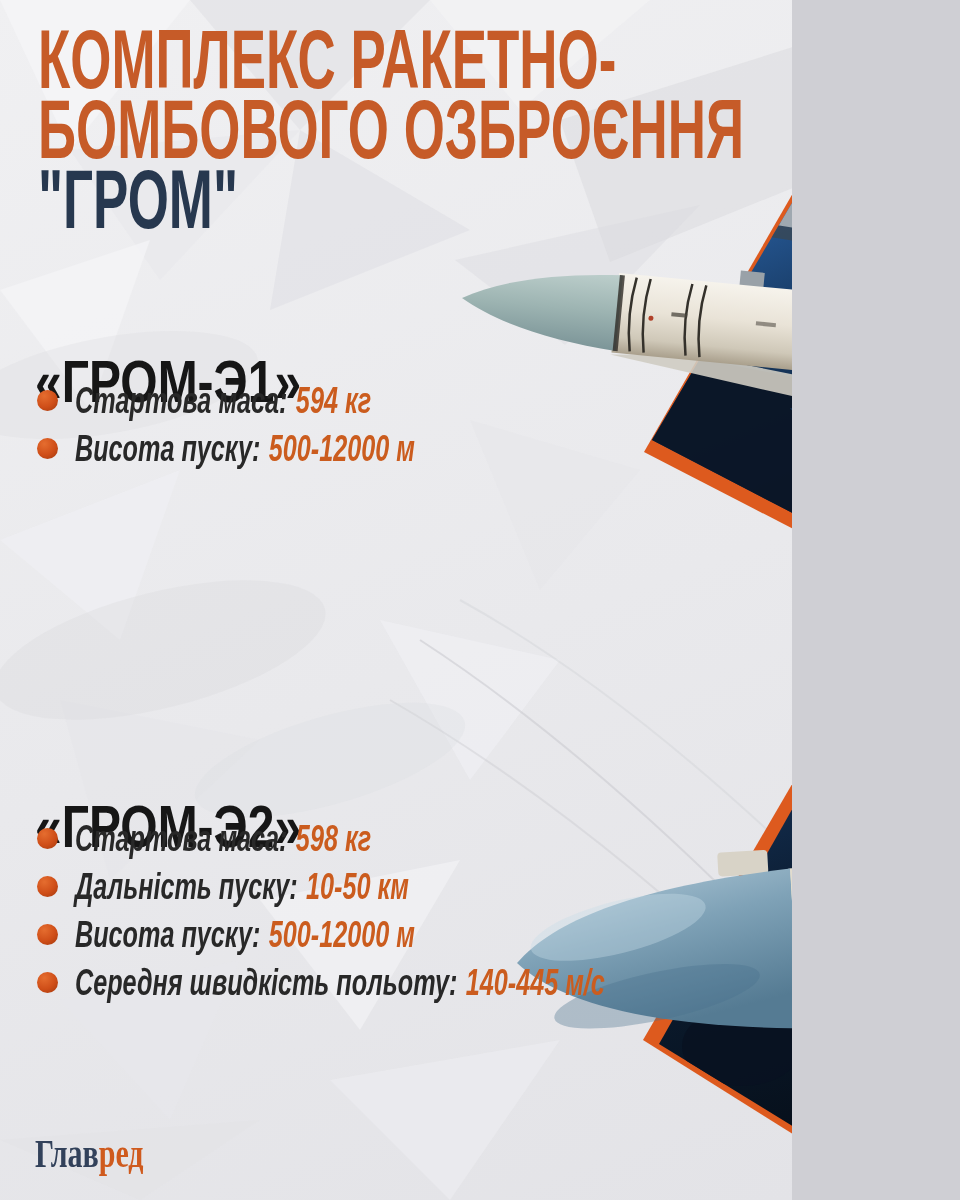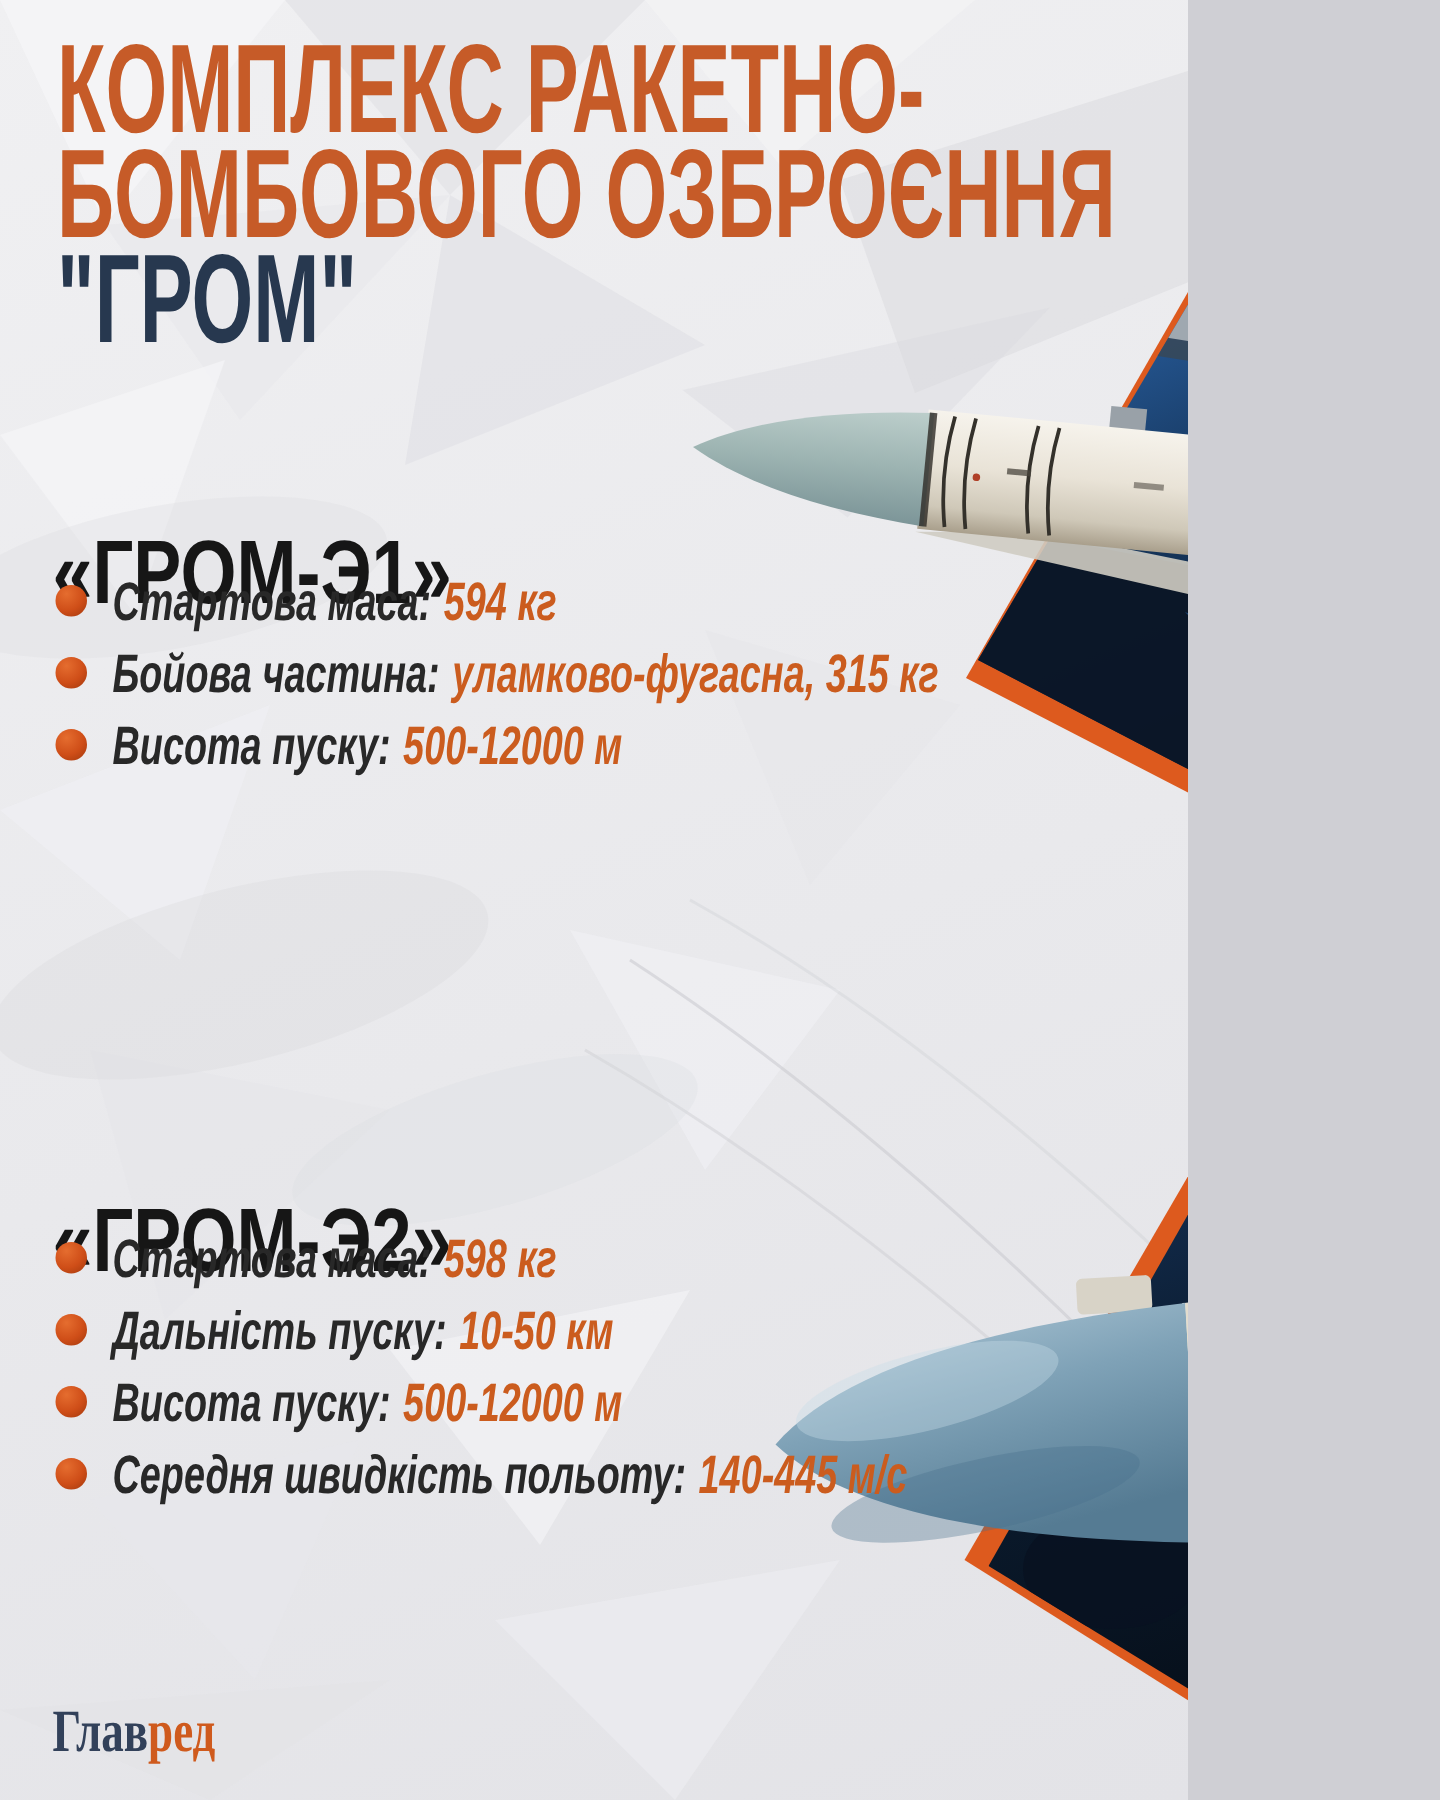--- a/index.html
+++ b/index.html
@@ -215,24 +215,20 @@
   </header>
 
   <h2 class="sec-heading h1">«ГРОМ-Э1»</h2>
   <ul class="specs s1">
     <li>
       <span class="dot"></span>
       <span class="spec-text"><span class="lbl">Стартова маса:</span><span class="val">594 кг</span></span>
     </li>
     <li>
       <span class="dot"></span>
-      <span class="spec-text"><span class="lbl">Бойова частина:</span><span class="val">уламково-фугасна, 315 кг</span></span>
-    </li>
-    <li>
-      <span class="dot"></span>
       <span class="spec-text"><span class="lbl">Висота пуску:</span><span class="val">500-12000 м</span></span>
     </li>
   </ul>
 
   <h2 class="sec-heading h2">«ГРОМ-Э2»</h2>
   <ul class="specs s2">
     <li>
       <span class="dot"></span>
       <span class="spec-text"><span class="lbl">Стартова маса:</span><span class="val">598 кг</span></span>
     </li>

